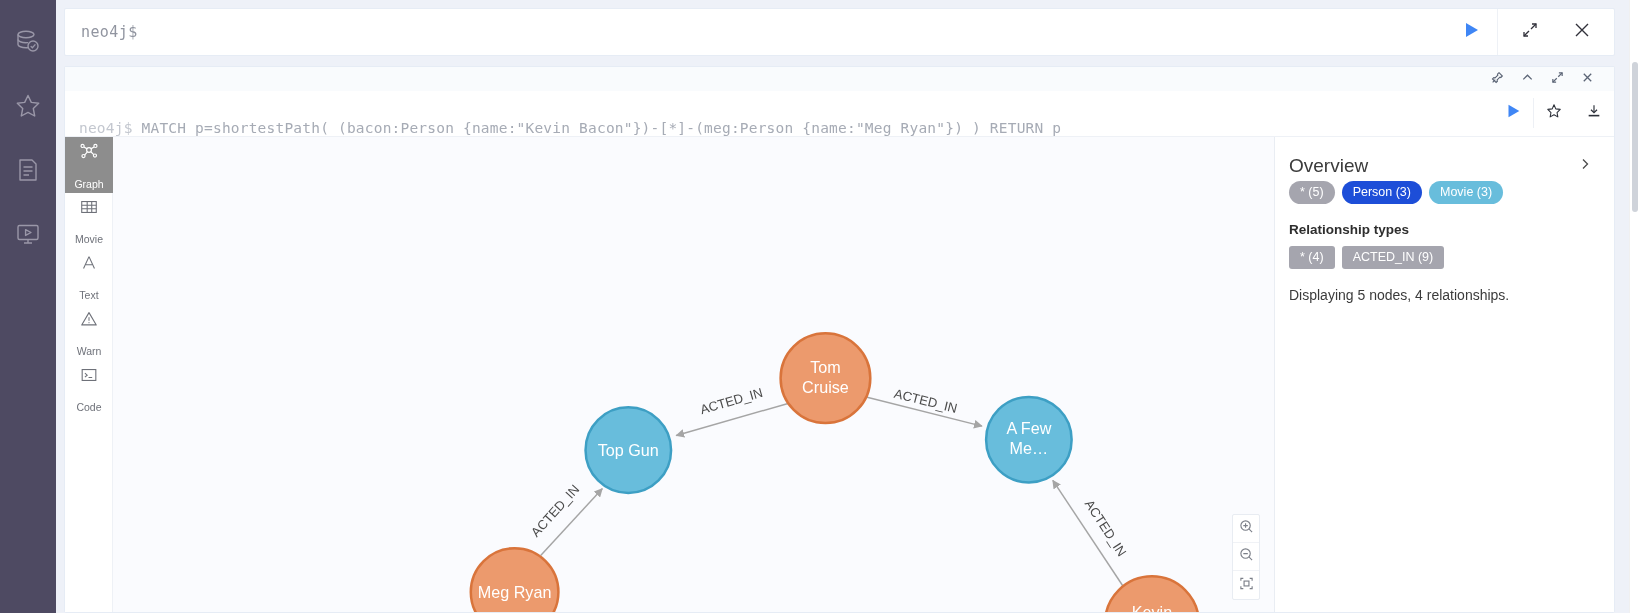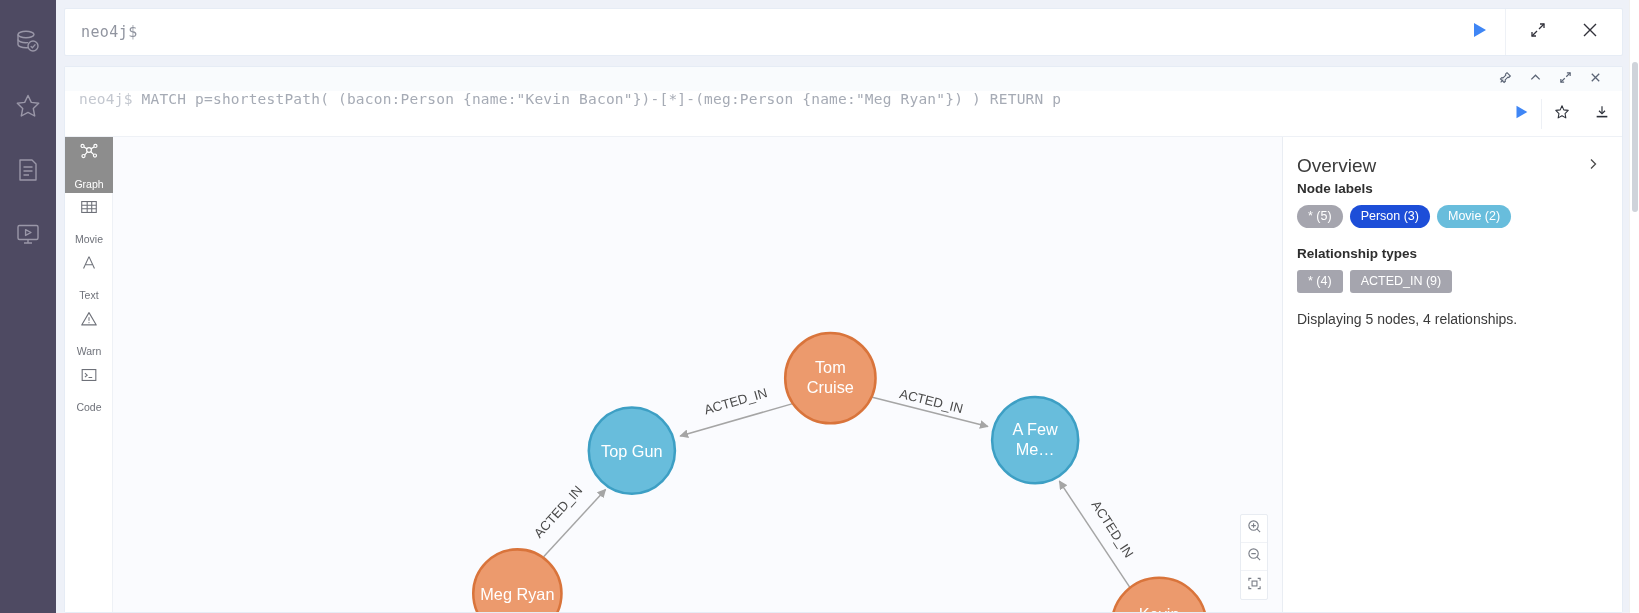--- a/index.html
+++ b/index.html
@@ -22,21 +22,21 @@
     width: 56px; height: 64px;
     display: flex; align-items: center; justify-content: center;
     cursor: pointer;
   }
   .rail-item svg { display: block; }
 
   
   .main {
     flex: 1 1 auto; height: 613px;
     background: #eef1f8;
-    padding: 8px 16px 0 8px;
+    padding: 8px 24px 0 8px;
     display: flex; flex-direction: column;
     min-width: 0;
   }
 
   
   .editor-bar {
     height: 48px; flex: 0 0 48px;
     background: #ffffff;
     border: 1px solid #e6ecf5;
     border-radius: 2px;
@@ -82,21 +82,21 @@
     display: flex; align-items: center; justify-content: flex-end;
     padding-right: 12px;
   }
   .frame-titlebar .tb-btn {
     width: 30px; height: 24px;
     display: flex; align-items: center; justify-content: center;
     cursor: pointer;
   }
   .frame-query {
     height: 46px; flex: 0 0 46px;
-    display: flex; align-items: flex-start;
+    display: flex; align-items: flex-end;
     border-bottom: 1px solid #eef1f6;
     background: #fff;
   }
   .query-text {
     flex: 1 1 auto;
     padding-left: 14px;
     font-family: "DejaVu Sans Mono", "Liberation Mono", monospace;
     font-size: 14.5px;
     color: #a6abb5;
     white-space: nowrap;
@@ -506,25 +506,24 @@
             <div class="ov-title">Overview</div>
             <div class="ov-collapse">
               <span>
                 <svg width="14" height="14" viewBox="0 0 14 14" fill="none" stroke="#4a4a4a" stroke-width="1.3">
                   <path d="M5 2.5 L9.5 7 L5 11.5"></path>
                 </svg>
               </span>
             </div>
           </div>
 
-          <div class="ov-section-title">Node labels</div>
           <div class="pill-row">
             <span class="pill" style="background:#a5a5ae">* (5)</span>
             <span class="pill" style="background:#1d4ed8">Person (3)</span>
-            <span class="pill" style="background:#68bddc">Movie (2)</span>
+            <span class="pill" style="background:#68bddc">Movie (3)</span>
           </div>
 
           <div class="ov-section-title">Relationship types</div>
           <div class="pill-row">
             <span class="pill rect" style="background:#a5a5ae">* (4)</span>
             <span class="pill rect" style="background:#a5a5ae">ACTED_IN (9)</span>
           </div>
 
           <div class="ov-note">Displaying 5 nodes, 4 relationships.</div>
         </div>

